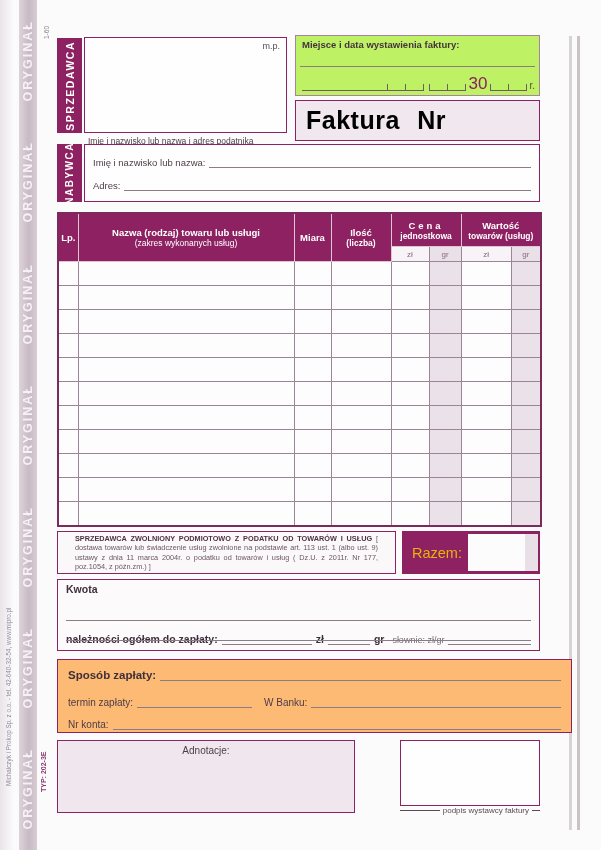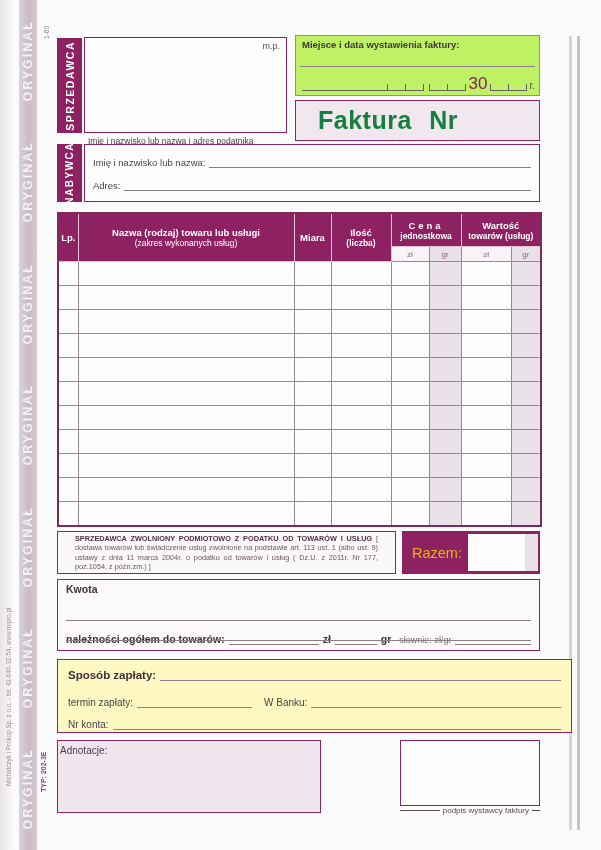--- a/index.html
+++ b/index.html
@@ -46,21 +46,21 @@
   .issue-dateline { position:absolute; left:6px; right:4px; bottom:4px; display:flex; align-items:flex-end; }
   .dline { flex:1; border-bottom:1px solid #6d5d68; height:8px; }
   .dseg { width:17px; height:6px; border-bottom:1px solid #6d5d68; border-left:1px solid #6d5d68; }
   .dseg.end { border-right:1px solid #6d5d68; }
   .dgap { width:5px; }
   .year { font-size:17px; color:#8b2160; line-height:14px; margin:0 3px; font-weight:500; }
   .rdot { font-size:10px; color:#5a4a55; margin-left:2px; }
 
   .title-box { position:absolute; left:295px; top:100px; width:245px; height:41px;
     background:#f0e8ee; border:1.5px solid #8e2161; box-sizing:border-box; display:flex; align-items:center; }
-  .title-text { font-size:25px; font-weight:bold; color:#15803d; padding-left:22px;
+  .title-text { font-size:25px; font-weight:bold; color:#000000; padding-left:10px;
     word-spacing:10px; letter-spacing:0.5px; }
 
   .buyer-box { position:absolute; left:84px; top:144px; width:456px; height:58px;
     background:#fffefe; border:1.5px solid #8e2161; box-sizing:border-box; }
   .buyer-row { position:absolute; left:8px; right:8px; display:flex; align-items:flex-end;
     font-size:9.5px; color:#4d3c48; }
   .buyer-row.name { top:12px; }
   .buyer-row.addr { top:35px; }
   .fill { flex:1; border-bottom:1px solid #8b7c86; margin-left:4px; height:10px; }
   .fillw { border-bottom:1px solid #8b7c86; margin-left:4px; height:10px; }
@@ -94,31 +94,31 @@
   .kwota-box { position:absolute; left:57px; top:579px; width:483px; height:72px;
     border:1.5px solid #8e2161; background:#fcfafb; box-sizing:border-box; }
   .kwota-l1 { position:absolute; left:8px; top:3px; font-weight:bold; font-size:10.5px; color:#3f2f3a; }
   .kwota-l2 { position:absolute; left:8px; right:8px; top:15px; display:flex; align-items:flex-end;
     font-size:10.5px; color:#3f2f3a; font-weight:bold; }
   .slownie { font-size:9px; color:#7a6a75; font-weight:normal; margin-left:8px;margin-top:40px; }
   .kwota-wline { position:absolute; left:8px; right:8px; border-bottom:1px solid #8b7c86; }
   .kwota-wline.w1 { top:40px; } .kwota-wline.w2 { top:60px; }
 
   .payment-box { position:absolute; left:57px; top:659px; width:515px; height:74px;
-    border:1px solid #8e2161; background:#fef9c3; box-sizing:border-box; }
+    border:1px solid #8e2161; background:#fdba74; box-sizing:border-box; }
   .pay-row { position:absolute; left:10px; right:10px; display:flex; align-items:flex-end;
     font-size:10px; color:#4d3c48; }
   .pay-row.method { top:9px; font-size:11.5px; font-weight:bold; color:#3f2f3a; }
   .pay-row.term { top:37px; }
   .pay-row.account { top:59px; }
   .wbank { margin-left:12px; }
 
-  .notes-box { position:absolute; left:57px; top:740px; width:264px; height:73px;
+  .notes-box { position:absolute; left:57px; top:740px; width:298px; height:73px;
     border:1px solid #8e2161; background:#efe7ed; box-sizing:border-box;
-    font-size:10px; color:#4d3c48; padding:4px 2px; }
+    font-size:10px; color:#4d3c48; padding:4px 2px;text-align:center; }
   .sig-box { position:absolute; left:400px; top:740px; width:140px; height:66px;
     border:1px solid #8e2161; background:#fffefe; box-sizing:border-box; }
   .sig-caption { position:absolute; left:400px; top:806px; width:140px;
     display:flex; align-items:center; font-size:8px; color:#5a4a55; }
   .dash { border-top:1px solid #5a4a55; height:0; }
   .dash.l { flex:1; margin-right:3px; } .dash.r { width:8px; margin-left:3px; }
 </style>
 </head>
 <body>
 
@@ -344,21 +344,21 @@
   </div>
   <div class="razem-box">
     <span class="razem-label">Razem:</span>
     <span class="razem-zl"></span>
     <span class="razem-gr"></span>
   </div>
 
   <div class="kwota-box">
     <div class="kwota-l1">Kwota</div>
     <div class="kwota-l2">
-      <span>należności ogółem do towarów:</span>
+      <span>należności ogółem do zapłaty:</span>
       <span class="fillw" style="width:90px"></span>
       <span style="margin-left:4px">zł</span>
       <span class="fillw" style="width:42px"></span>
       <span style="margin-left:4px">gr</span>
       <span class="slownie">słownie: zł/gr</span>
       <span class="fill"></span>
     </div>
     <div class="kwota-wline w1"></div>
     <div class="kwota-wline w2"></div>
   </div>

